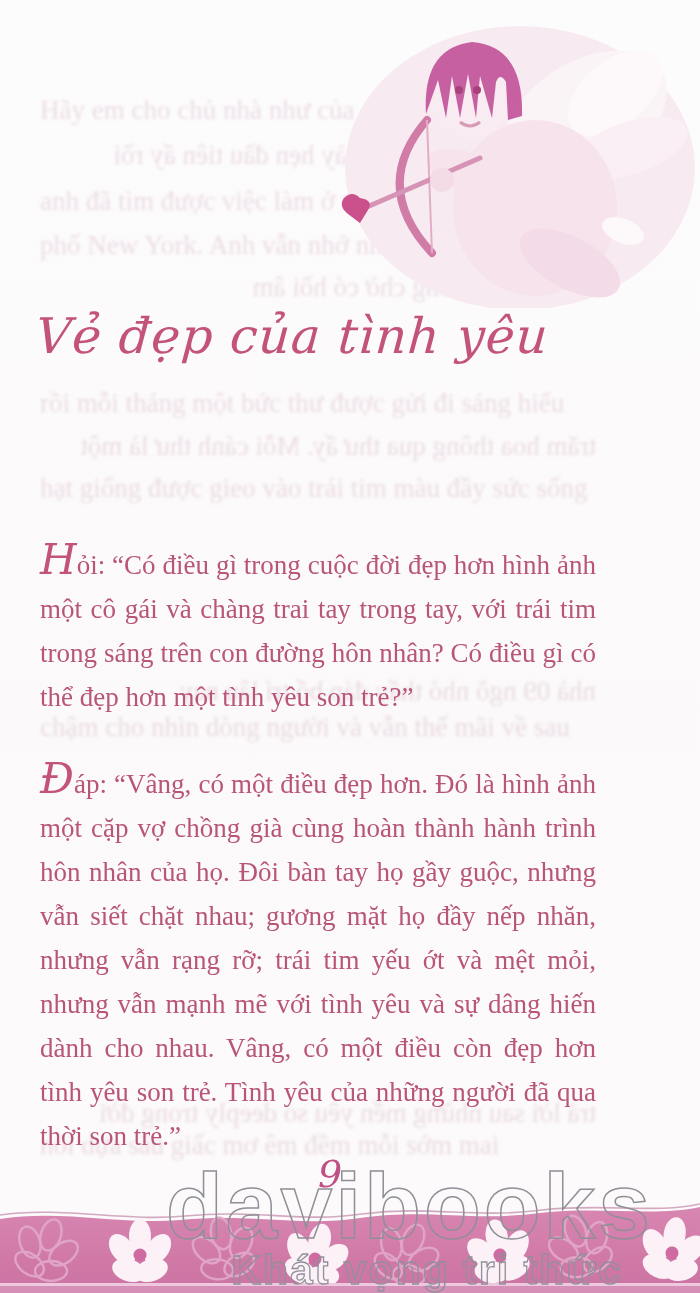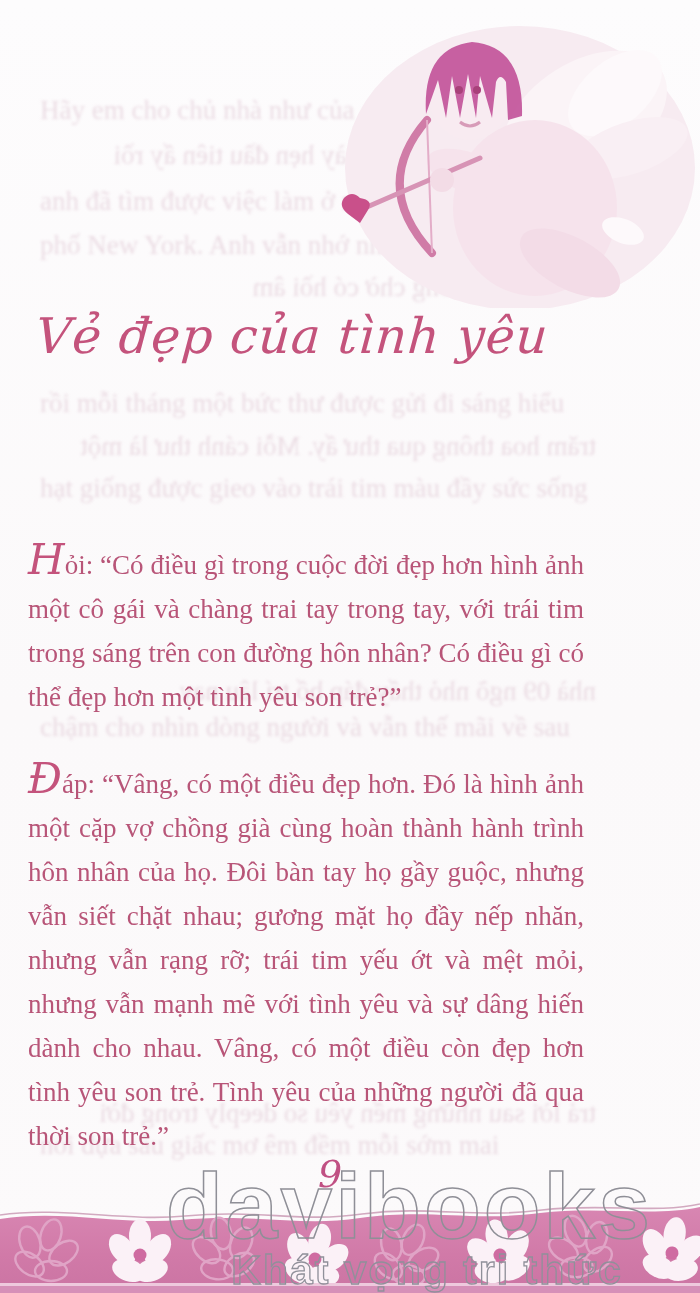--- a/index.html
+++ b/index.html
@@ -15,21 +15,21 @@
     filter:blur(1.6px);white-space:nowrap;overflow:hidden;
   }
   .ghost.mir{transform:scaleX(-1);}
   .page-title{
     position:absolute;left:36px;top:308px;width:560px;
     font-family:"DejaVu Serif", serif;font-style:italic;
     font-size:49px;color:#c4537c;letter-spacing:1px;
     transform:skewX(-4deg);
   }
   .para{
-    position:absolute;left:28px;width:556px;
+    position:absolute;left:40px;width:556px;
     text-align:justify;
     font-size:27px;line-height:44px;color:#b85578;
   }
   .para .dropcap{
     font-family:"DejaVu Serif", serif;font-style:italic;
     font-size:42px;color:#c4537c;line-height:30px;
   }
   #para-hoi{top:516px;}
   #para-dap{top:742px;margin-top:20px;}
   .pagenum{

